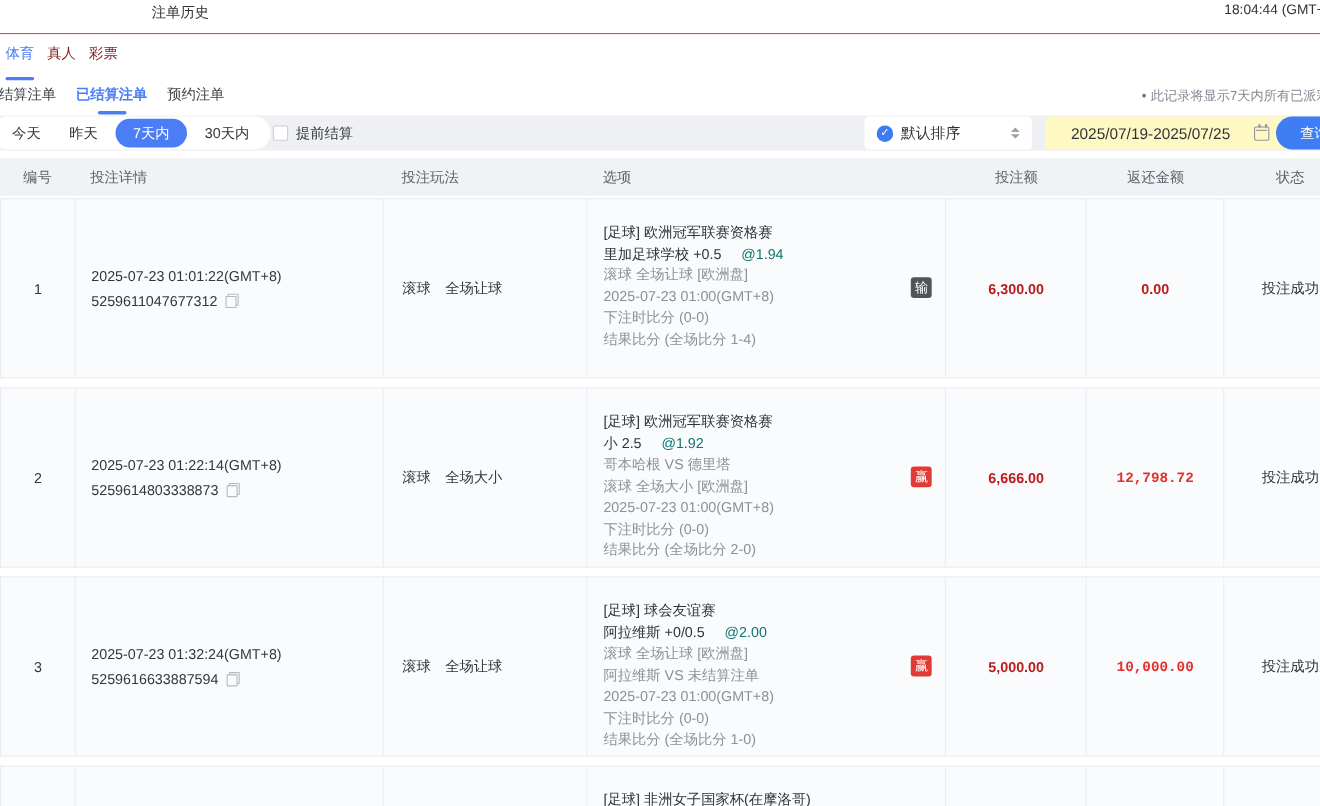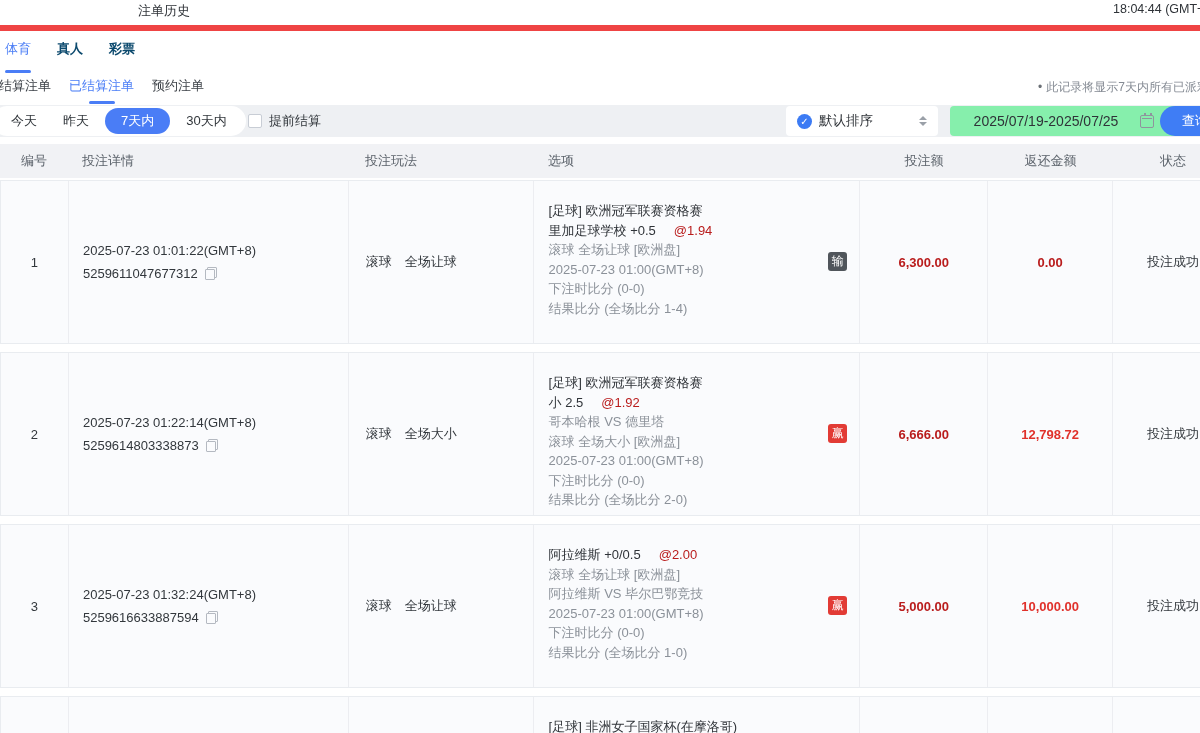--- a/index.html
+++ b/index.html
@@ -2,35 +2,35 @@
 <html><head>
 <meta charset="utf-8">
 <style>
   * { margin:0; padding:0; box-sizing:border-box; }
   html,body { width:1200px; height:733px; overflow:hidden; background:#fff;
     font-family:"Liberation Sans","DejaVu Sans",sans-serif; color:#32373c; }
   .abs { position:absolute; }
   #stage { position:relative; width:1200px; height:733px; }
 
   
-  #titlebar { top:0; left:0; width:1200px; height:31px; border-bottom:6px solid #ef4444; background:#fff; }
+  #titlebar { top:0; left:0; width:1200px; height:31px; border-bottom:1px solid #ef4444; background:#fff; }
   #page-title { left:138px; top:2px; font-size:13px; color:#2f3338; font-weight:500; }
   #clock { left:1113px; top:2px; font-size:12.5px; color:#2f3338; white-space:nowrap; }
 
   
-  #tabs { top:40px; left:5px; display:flex; gap:26px; }
-  .tab { font-size:13px; color:#0c4a6e; position:relative; cursor:pointer; padding-bottom:6px;font-weight:bold; }
+  #tabs { top:40px; left:5px; display:flex; gap:12px; }
+  .tab { font-size:13px; color:#7f1d1d; position:relative; cursor:pointer; padding-bottom:6px; }
   .tab.active { color:#4a7df6; font-weight:500; }
   .tab.active .tab-bar { position:absolute; left:50%; transform:translateX(-50%); bottom:-9px;
     width:26px; height:3px; border-radius:2px; background:#4a7df6; }
 
   
   #subtabs { top:77px; left:-14px; display:flex; gap:18px; }
   .subtab { font-size:13px; color:#3a3f45; position:relative; cursor:pointer; }
-  .subtab.active { color:#4a7df6; font-weight:400; }
+  .subtab.active { color:#4a7df6; font-weight:700; }
   .subtab.active .tab-bar { position:absolute; left:50%; transform:translateX(-50%); bottom:-9px;
     width:26px; height:3px; border-radius:2px; background:#4a7df6; }
   #notice { top:79px; left:1038px; font-size:12px; color:#848a93; white-space:nowrap; }
   #notice .dot { margin-right:4px; color:#6b7076; }
 
   
   #filterbar { top:105px; left:0; width:1200px; height:32px; background:#eef0f3; }
   #quick-group { position:absolute; left:-8px; top:1px; height:30px; background:#fff; border-radius:16px;
     display:flex; align-items:center; padding:0 6px; }
   .quick-btn { font-size:13px; color:#32373c; padding:0 13px; height:26px; line-height:26px; cursor:pointer; }
@@ -42,21 +42,21 @@
   #sort-select { position:absolute; left:786px; top:1px; width:152px; height:30px; background:#fff;
     border-radius:4px; display:flex; align-items:center; padding:0 11px; cursor:pointer; }
   .check-circle { width:15px; height:15px; border-radius:50%; background:#3c7bf4; color:#fff;
     font-size:10px; line-height:15px; text-align:center; }
   #sort-select .lbl { font-size:13.5px; color:#2f3338; margin-left:7px; }
   .sort-arrows { margin-left:auto; display:flex; flex-direction:column; gap:2px; }
   .sort-arrows i { display:block; width:0; height:0; border-left:4px solid transparent; border-right:4px solid transparent; }
   .sort-arrows .up { border-bottom:4px solid #9aa0a8; }
   .sort-arrows .down { border-top:4px solid #9aa0a8; }
 
-  #date-range { position:absolute; left:950px; top:1px; width:228px; height:30px; background:#86efac;
+  #date-range { position:absolute; left:950px; top:1px; width:228px; height:30px; background:#fef9c3;
     border-radius:4px; display:flex; align-items:center; justify-content:center; gap:22px; cursor:pointer; }
   #date-range .lbl { font-size:14px; font-weight:500; color:#2f3338; }
   .calendar-icon { position:relative; width:14px; height:13px; border:1px solid #8f959d; border-radius:2px; }
   .calendar-icon::before { content:""; position:absolute; left:1px; right:1px; top:2px; height:1.5px; background:#8f959d; }
   .calendar-icon::after { content:""; position:absolute; left:3px; top:-3px; width:1.5px; height:3px; background:#8f959d;
     box-shadow:6px 0 0 #8f959d; }
 
   #query-btn { position:absolute; left:1160px; top:1px; width:70px; height:30px; background:#3f7df5; color:#fff;
     border:none; border-radius:15px; font-size:13px; display:flex; align-items:center; justify-content:center; cursor:pointer; }
 
@@ -79,28 +79,28 @@
   .order-line { display:flex; align-items:center; }
   .copy-icon { position:relative; width:12px; height:13px; margin-left:7px; display:inline-block; cursor:pointer; }
   .copy-icon::before { content:""; position:absolute; right:0; top:0; width:8px; height:9px;
     border:1px solid #b4b9c1; border-radius:1px; }
   .copy-icon::after { content:""; position:absolute; left:0; bottom:0; width:8px; height:9px;
     border:1px solid #b4b9c1; border-radius:1px; background:#fafbfd; }
   .cell-play { display:flex; align-items:center; padding-left:17px; gap:13px; font-size:13px; color:#32373c; }
   .cell-option { position:relative; padding:20px 40px 0 15px; font-size:13px; line-height:19.5px; }
   .opt-dark { color:#2f3338; font-weight:500; }
   .opt-gray { color:#8b9199; }
-  .odds { color:#b91c1c; font-weight:500; margin-left:18px; }
+  .odds { color:#0f766e; font-weight:500; margin-left:18px; }
   .badge { position:absolute; right:12px; top:50%; margin-top:-10px; width:19px; height:19px; border-radius:3px;
     color:#fff; font-size:12px; display:flex; align-items:center; justify-content:center; }
   .badge-lose { background:#50555b; }
   .badge-win { background:#e23b35; }
   .cell-amount, .cell-return, .cell-status { display:flex; align-items:center; justify-content:center; font-size:13px; }
   .cell-amount, .cell-return { font-weight:700; color:#b91c1c; }
-  .cell-return.red { color:#e0312b; }
+  .cell-return.red { color:#e0312b;font-family:Liberation Mono, monospace; }
   .cell-status { color:#32373c; }
 </style>
 </head>
 <body>
 
 <div id="stage">
 
   <div id="titlebar" class="abs">
     <span id="page-title" class="abs">注单历史</span>
     <span id="clock" class="abs">18:04:44 (GMT+8</span>
@@ -235,23 +235,24 @@
         <span class="order-line">
           <span>5259616633887594</span>
           <span class="copy-icon"></span>
         </span>
       </div>
       <div class="c-play cell-play">
         <span>滚球</span>
         <span>全场让球</span>
       </div>
       <div class="c-option cell-option">
+        <div class="opt-dark">[足球] 球会友谊赛</div>
         <div><span class="opt-dark">阿拉维斯 +0/0.5</span><span class="odds">@2.00</span></div>
         <div class="opt-gray">滚球 全场让球 [欧洲盘]</div>
-        <div class="opt-gray">阿拉维斯 VS 毕尔巴鄂竞技</div>
+        <div class="opt-gray">阿拉维斯 VS 未结算注单</div>
         <div class="opt-gray">2025-07-23 01:00(GMT+8)</div>
         <div class="opt-gray">下注时比分 (0-0)</div>
         <div class="opt-gray">结果比分 (全场比分 1-0)</div>
         <span class="badge badge-win">赢</span>
       </div>
       <div class="c-amount cell-amount">5,000.00</div>
       <div class="c-return cell-return red">10,000.00</div>
       <div class="c-status cell-status">投注成功</div>
     </div>
 

